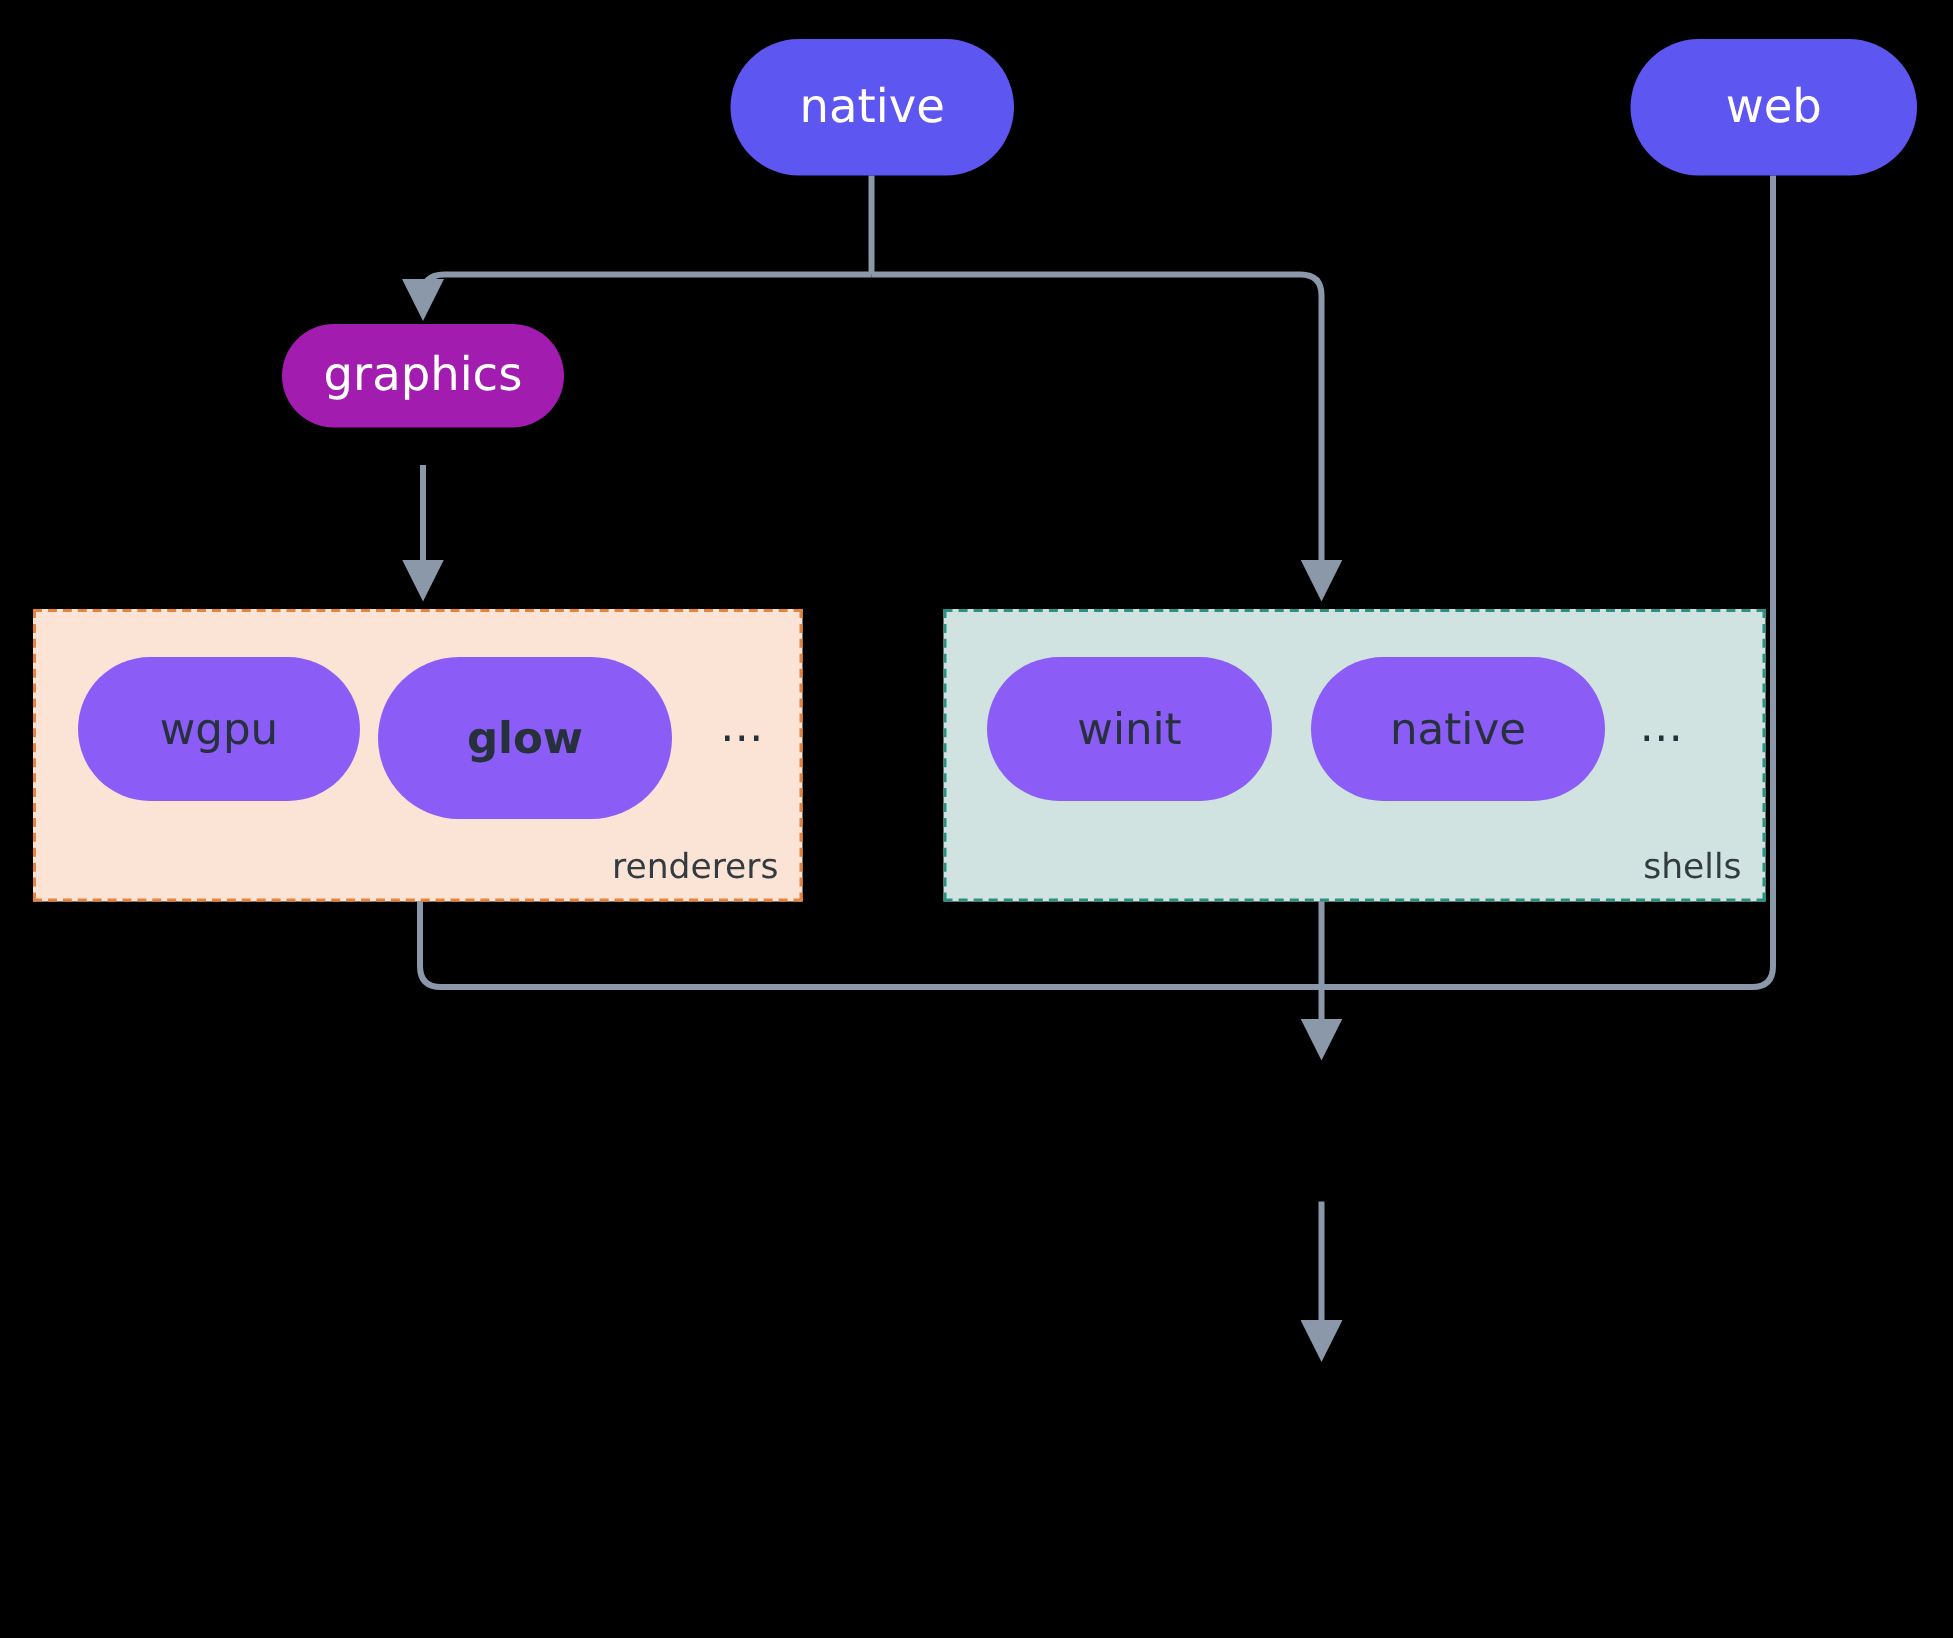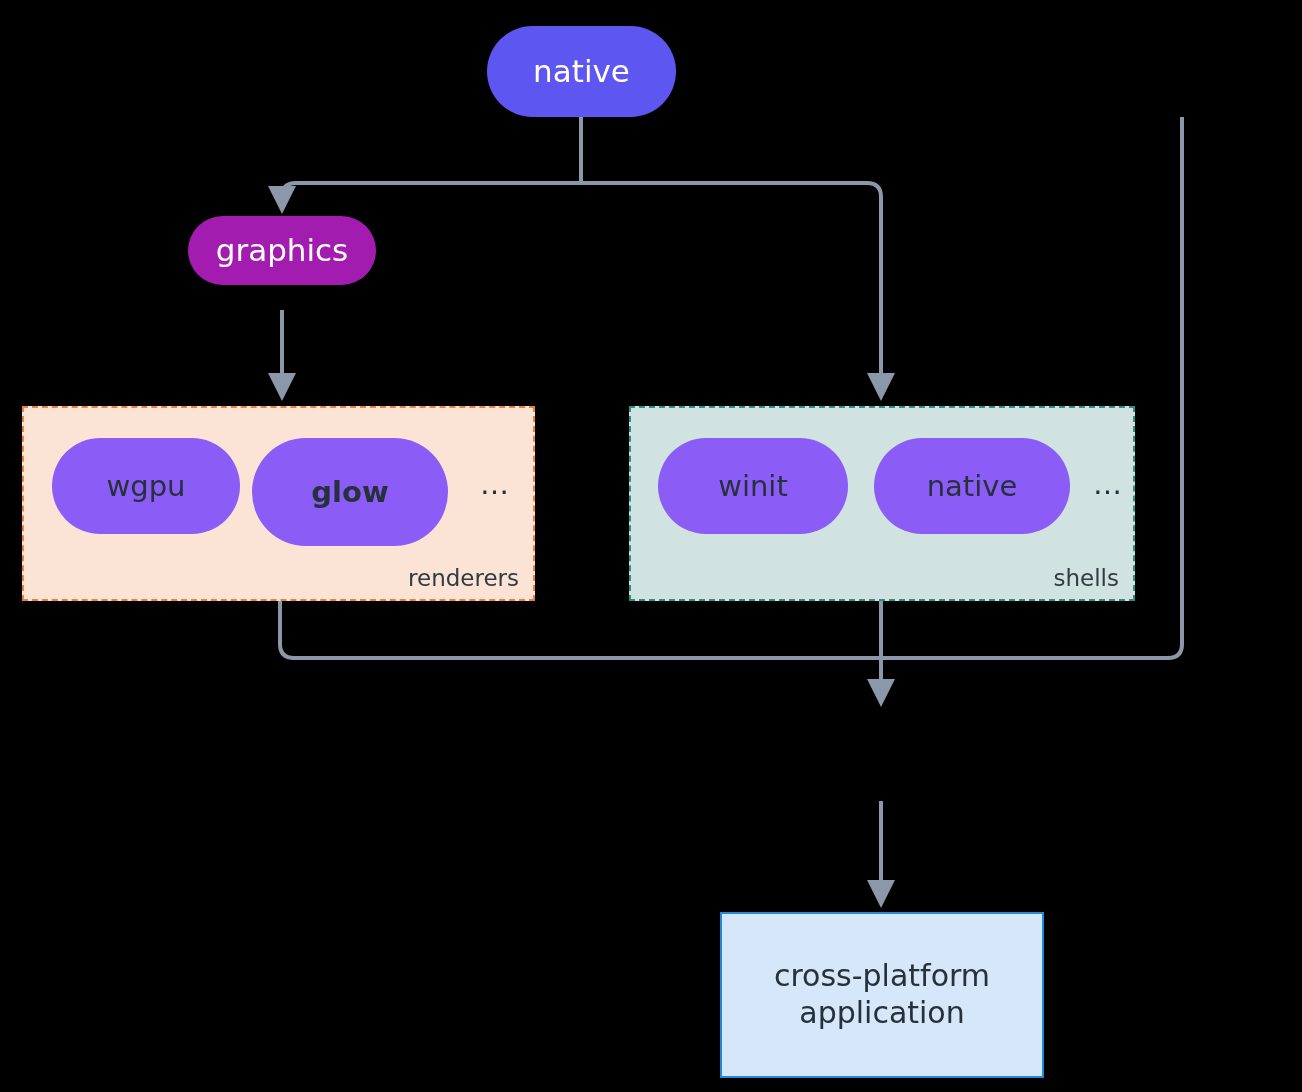--- a/index.html
+++ b/index.html
@@ -70,21 +70,21 @@
     box-sizing: border-box;
   }
   .cluster-renderers {
     left: 22px; top: 406px;
     width: 513px; height: 195px;
     background: #FBE3D5;
     border: 2px dashed #E8833A;
   }
   .cluster-shells {
     left: 629px; top: 406px;
-    width: 506px; height: 195px;
+    width: 548px; height: 195px;
     background: #D0E3E0;
     border: 2px dashed #2A9183;
   }
   .cluster-label {
     position: absolute;
     right: 14px;
     bottom: 8px;
     font-size: 23px;
     color: #333B42;
     margin-left: 20px;
@@ -156,20 +156,23 @@
 
     <path d="M 881,658 L 881,700" fill="none" stroke="#8B98A9" stroke-width="4" marker-end="url(#arrow)"></path>
 
     <path d="M 881,801 L 881,901" fill="none" stroke="#8B98A9" stroke-width="4" marker-end="url(#arrow)"></path>
   </svg>
 
   <div class="node stadium node-native">
     <span>native</span>
   </div>
 
+  <div class="node stadium node-web">
+    <span>web</span>
+  </div>
 
   <div class="node stadium node-graphics">
     <span>graphics</span>
   </div>
 
   <div class="cluster cluster-renderers">
     <div class="pill pill-wgpu">
       <span>wgpu</span>
     </div>
     <div class="pill pill-glow">
@@ -184,18 +187,14 @@
       <span>winit</span>
     </div>
     <div class="pill pill-glutin">
       <span>native</span>
     </div>
     <div class="ellipsis ellipsis-shells">…</div>
     <div class="cluster-label">shells</div>
   </div>
 
 
-  <div class="node node-application">
-    <span class="app-line">cross-platform</span>
-    <span class="app-line">application</span>
-  </div>
 
 </div>
 
 </body></html>

